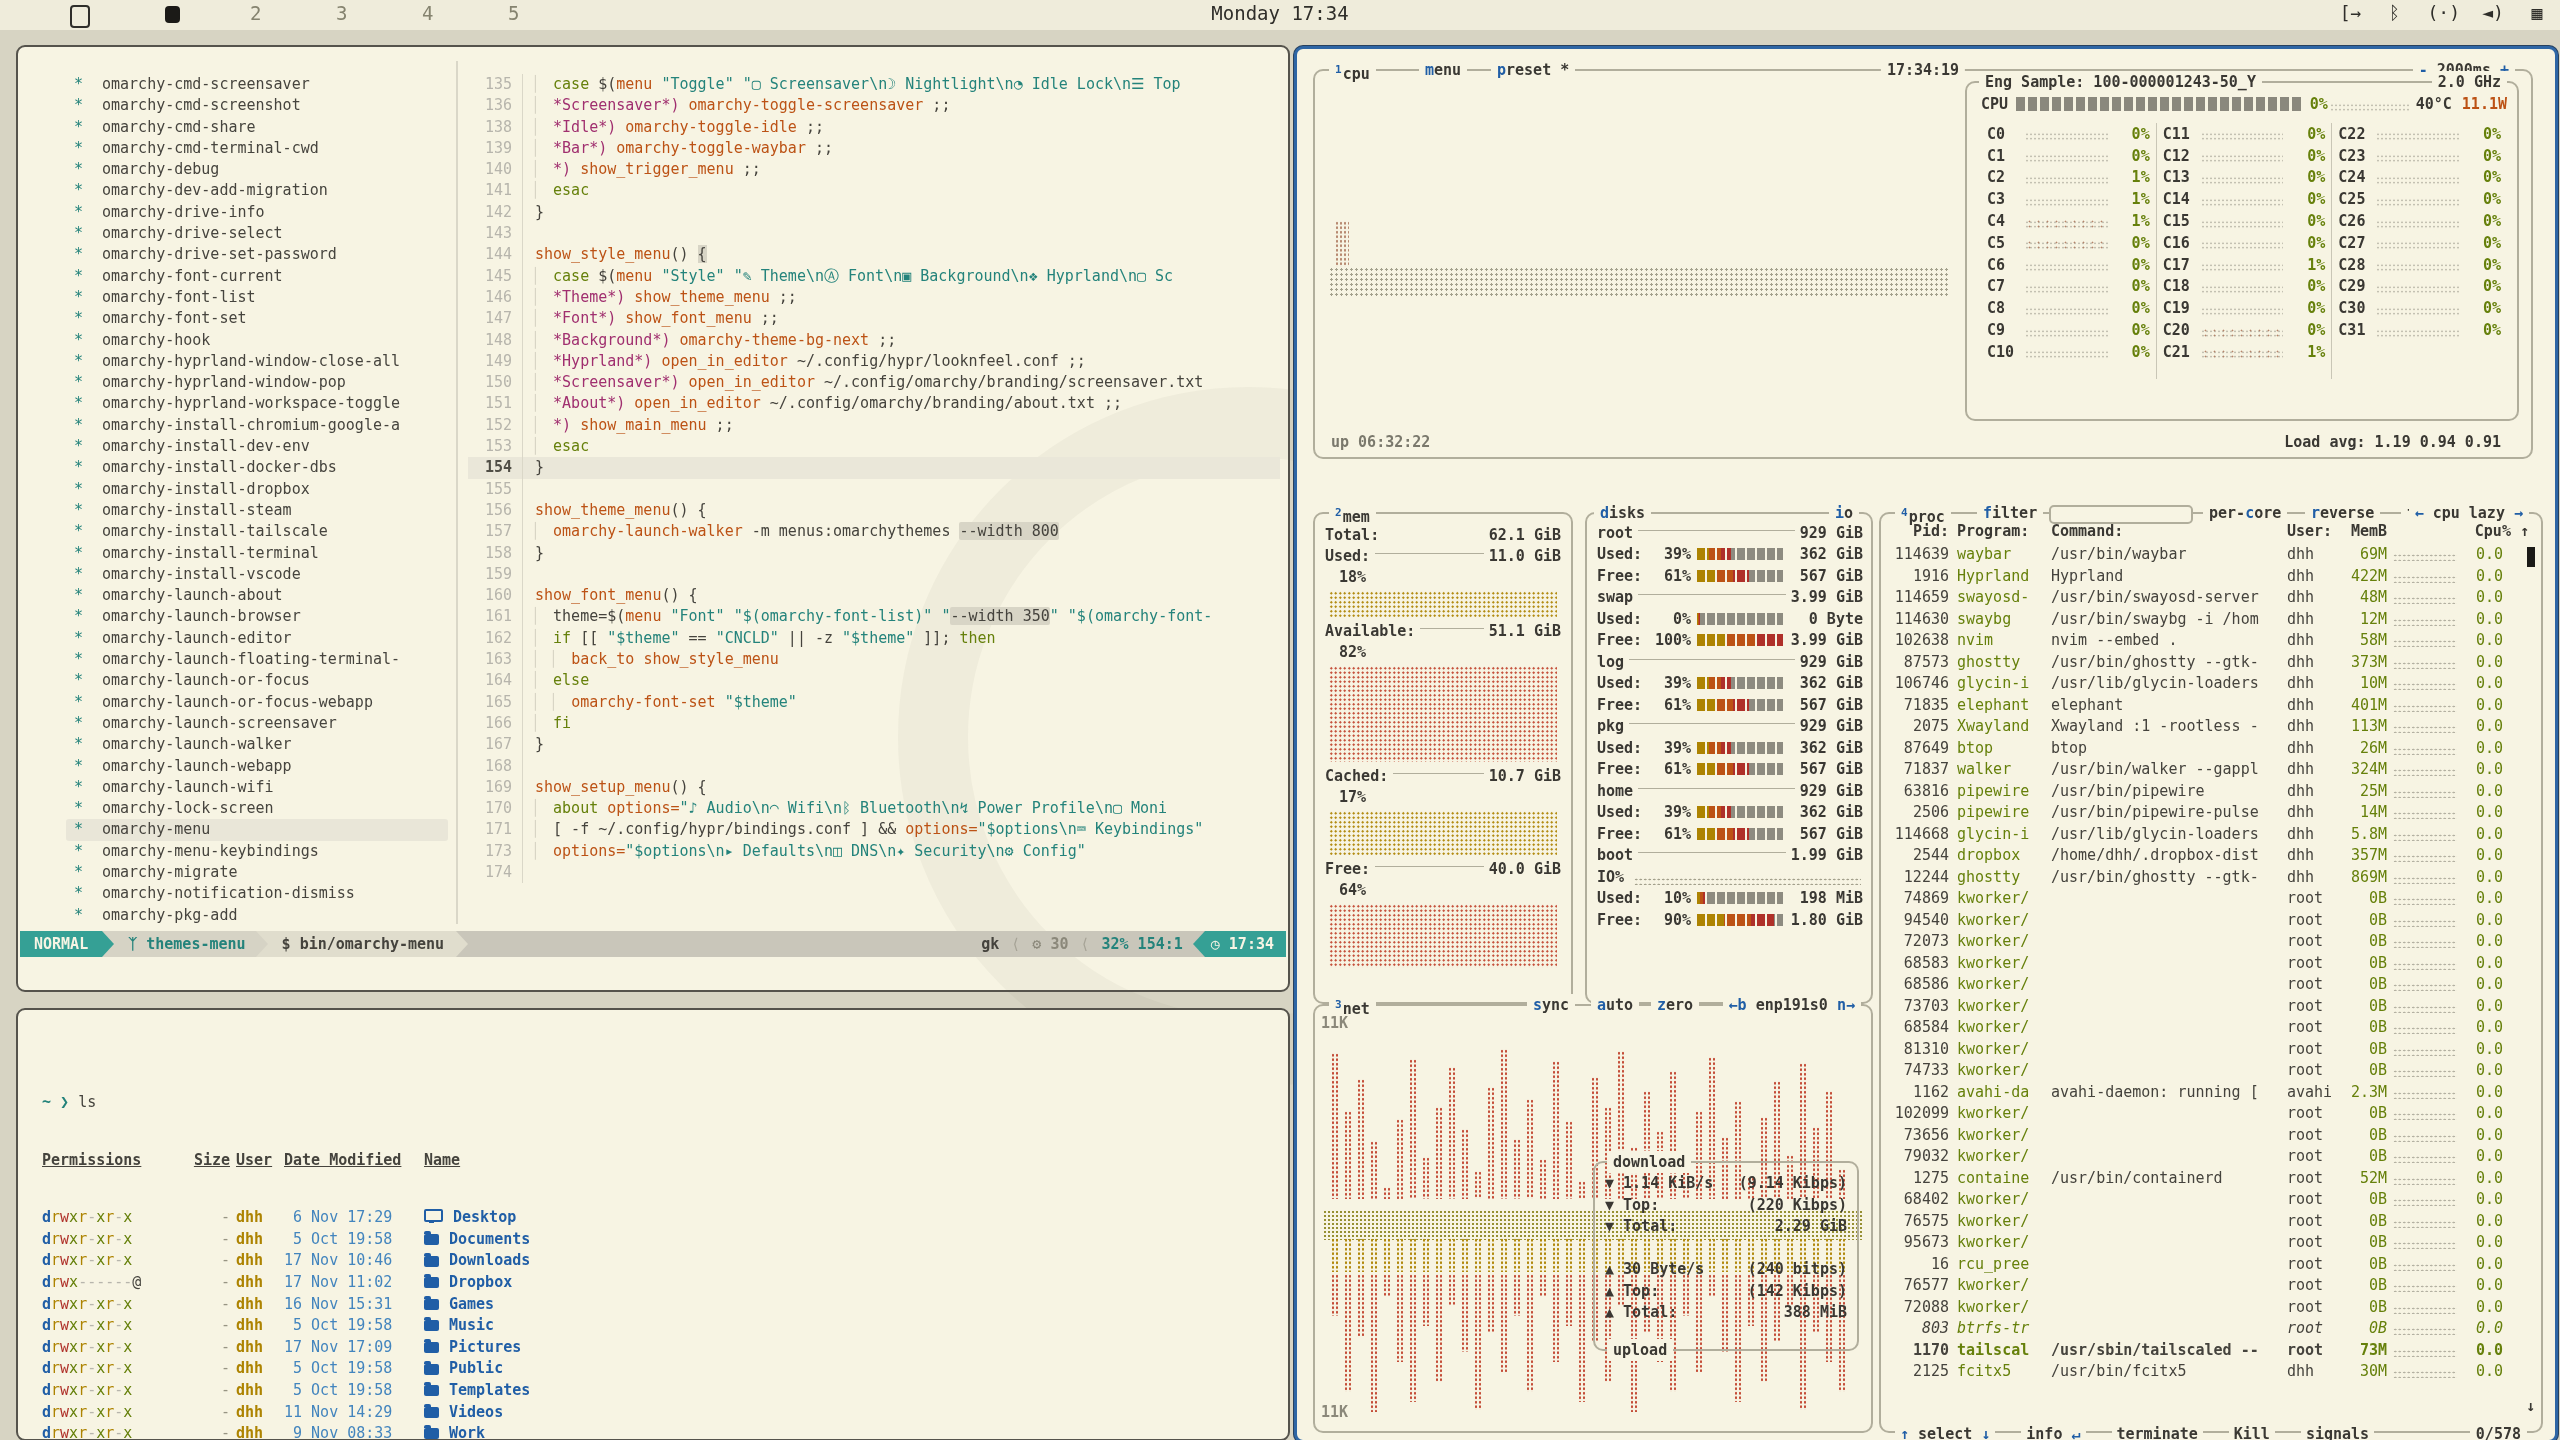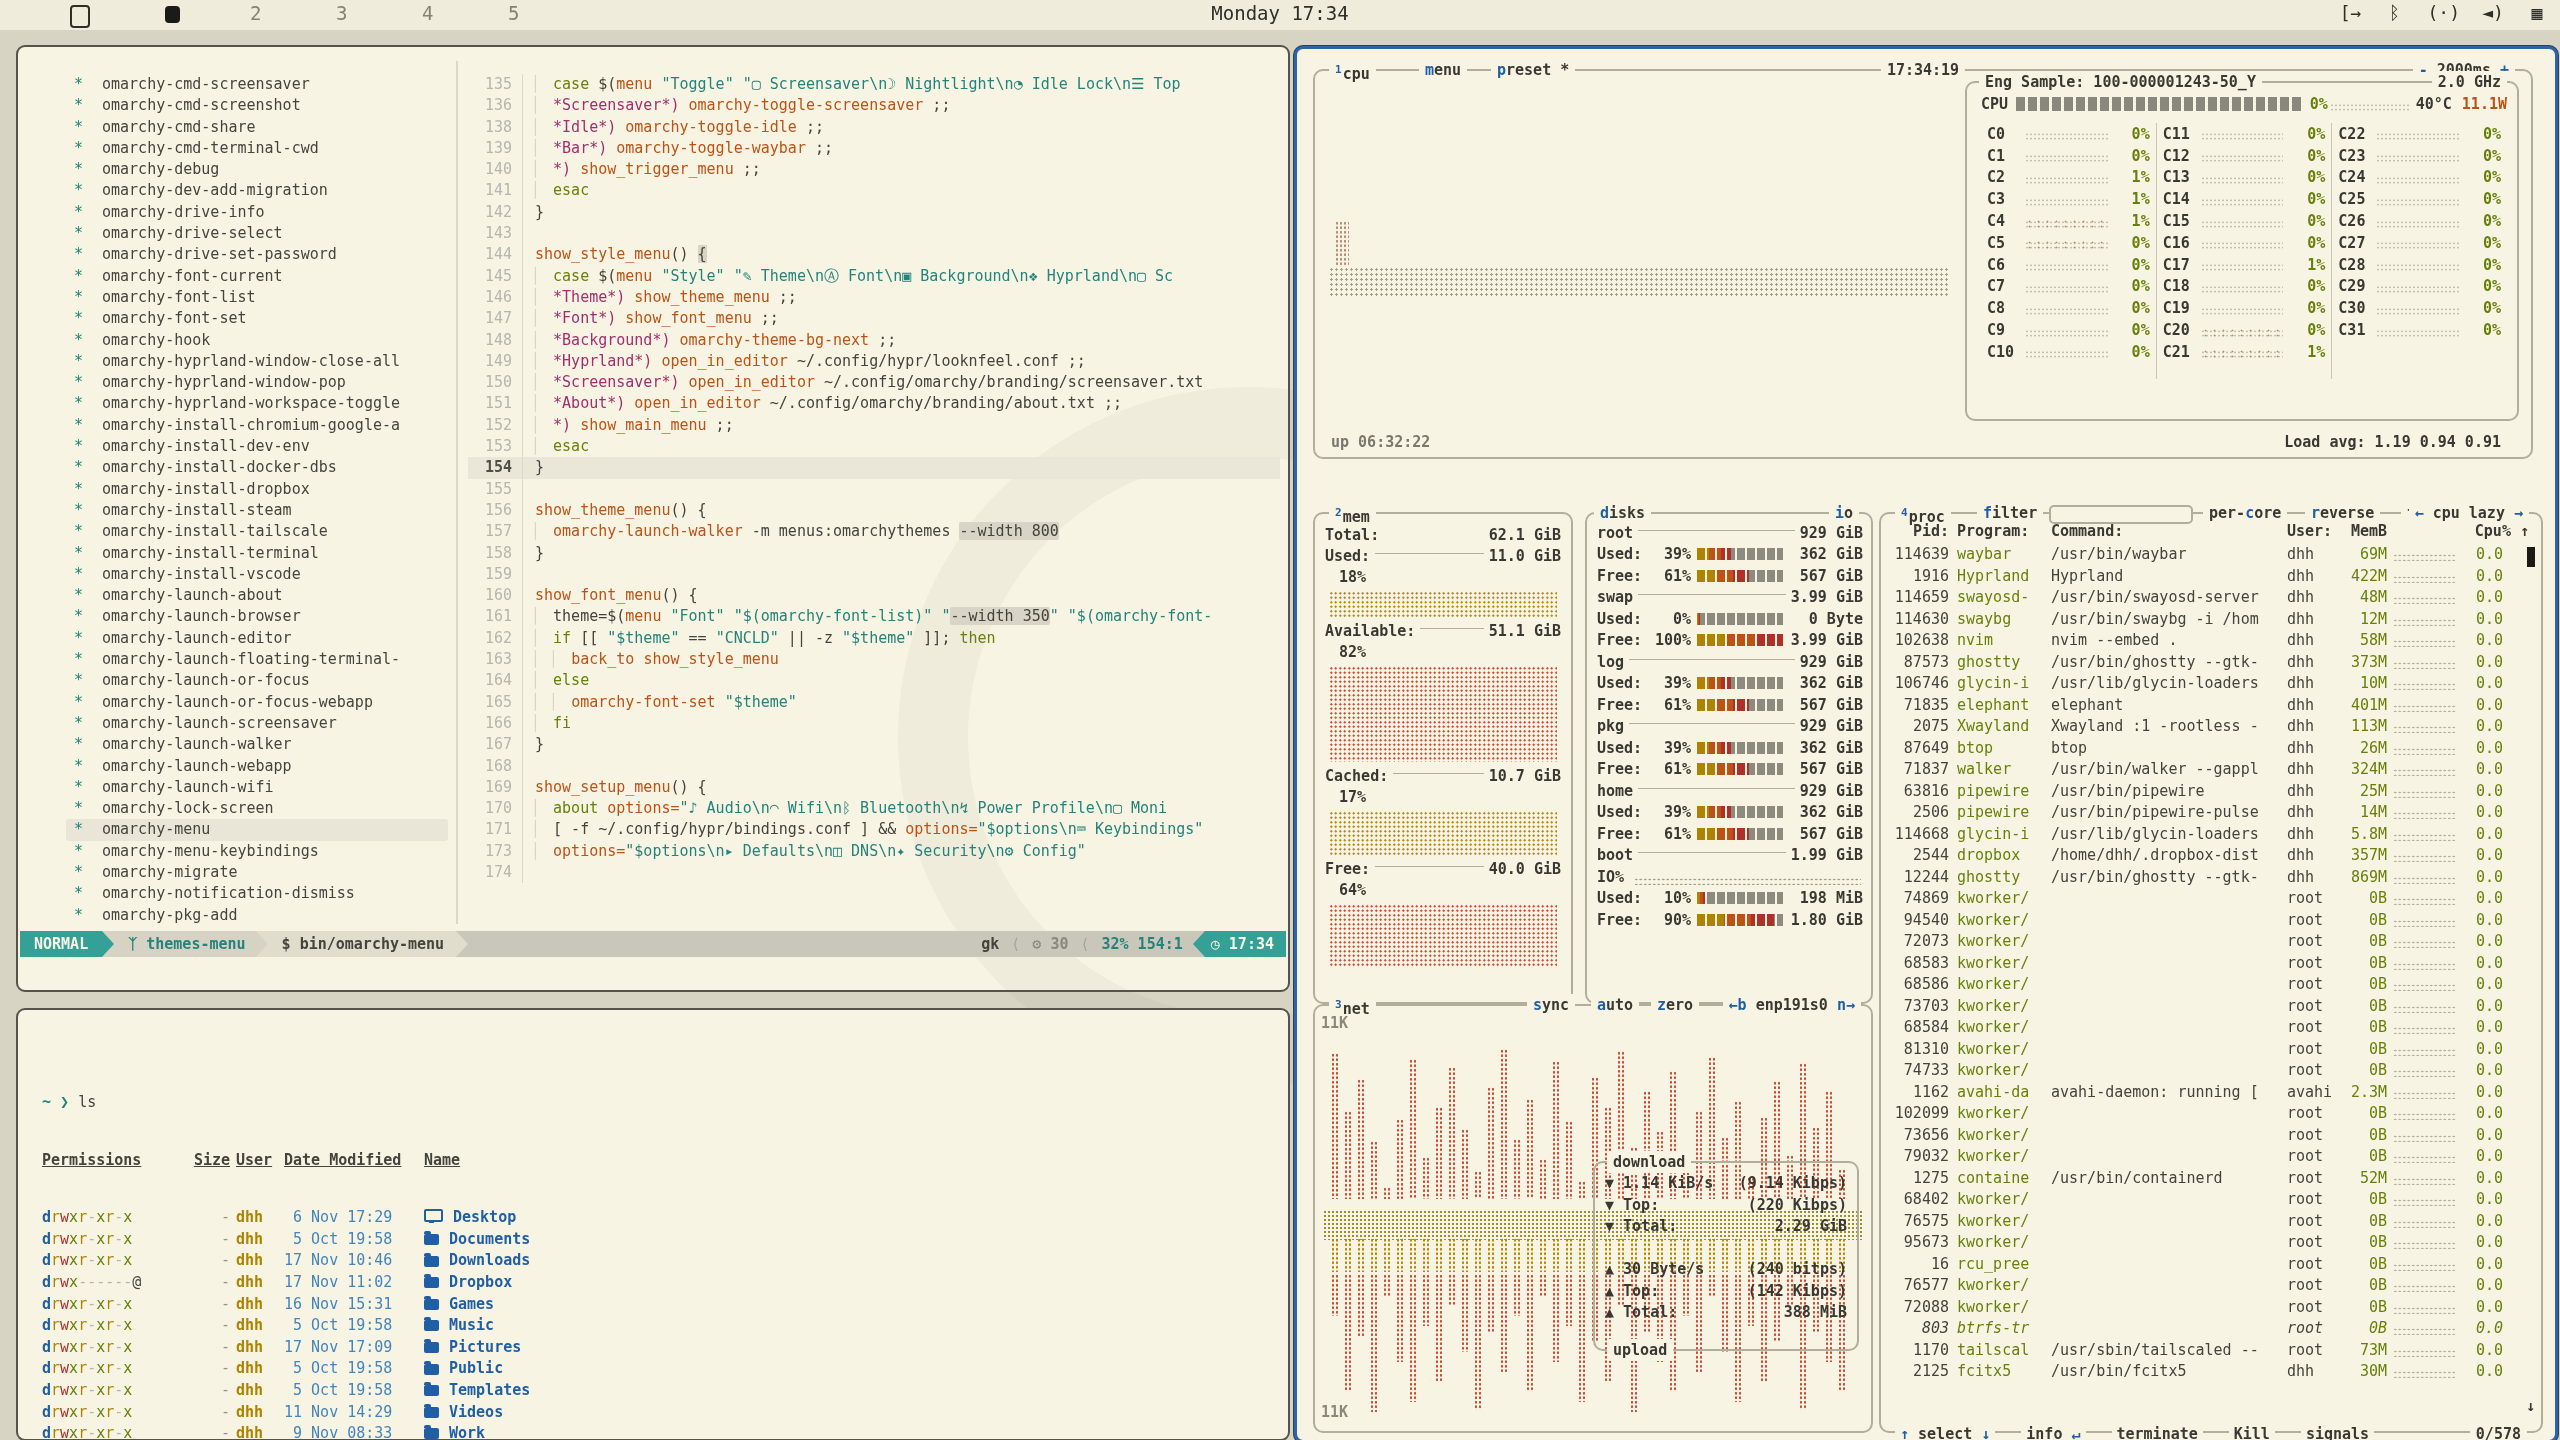--- a/index.html
+++ b/index.html
@@ -729,21 +729,21 @@
           <div class="prow" style="position: relative;"><span class="ppid">73656</span><span class="pprog">kworker/</span><span class="pcmd"></span><span class="puser">root</span><span class="pmem">0B</span><span class="pdots"></span><span class="pcpu">0.0</span></div>
           <div class="prow" style="position: relative;"><span class="ppid">79032</span><span class="pprog">kworker/</span><span class="pcmd"></span><span class="puser">root</span><span class="pmem">0B</span><span class="pdots"></span><span class="pcpu">0.0</span></div>
           <div class="prow" style="position: relative;"><span class="ppid">1275</span><span class="pprog">containe</span><span class="pcmd">/usr/bin/containerd</span><span class="puser">root</span><span class="pmem">52M</span><span class="pdots"></span><span class="pcpu">0.0</span></div>
           <div class="prow" style="position: relative;"><span class="ppid">68402</span><span class="pprog">kworker/</span><span class="pcmd"></span><span class="puser">root</span><span class="pmem">0B</span><span class="pdots"></span><span class="pcpu">0.0</span></div>
           <div class="prow" style="position: relative;"><span class="ppid">76575</span><span class="pprog">kworker/</span><span class="pcmd"></span><span class="puser">root</span><span class="pmem">0B</span><span class="pdots"></span><span class="pcpu">0.0</span></div>
           <div class="prow" style="position: relative;"><span class="ppid">95673</span><span class="pprog">kworker/</span><span class="pcmd"></span><span class="puser">root</span><span class="pmem">0B</span><span class="pdots"></span><span class="pcpu">0.0</span></div>
           <div class="prow" style="position: relative;"><span class="ppid">16</span><span class="pprog">rcu_pree</span><span class="pcmd"></span><span class="puser">root</span><span class="pmem">0B</span><span class="pdots"></span><span class="pcpu">0.0</span></div>
           <div class="prow" style="position: relative;"><span class="ppid">76577</span><span class="pprog">kworker/</span><span class="pcmd"></span><span class="puser">root</span><span class="pmem">0B</span><span class="pdots"></span><span class="pcpu">0.0</span></div>
           <div class="prow" style="position: relative;"><span class="ppid">72088</span><span class="pprog">kworker/</span><span class="pcmd"></span><span class="puser">root</span><span class="pmem">0B</span><span class="pdots"></span><span class="pcpu">0.0</span></div>
           <div class="prow" style="position: relative; font-style: italic;"><span class="ppid">803</span><span class="pprog">btrfs-tr</span><span class="pcmd"></span><span class="puser">root</span><span class="pmem">0B</span><span class="pdots"></span><span class="pcpu">0.0</span></div>
-          <div class="prow" style="position: relative;"><span class="ppid">1170</span><span class="pprog">tailscal</span><span class="pcmd">/usr/sbin/tailscaled --</span><span class="puser">root</span><span class="pmem">73M</span><span class="pdots"></span><span class="pcpu">0.0</span></div>
+          <div class="prow" style="position: relative; font-weight: bold;"><span class="ppid">1170</span><span class="pprog">tailscal</span><span class="pcmd">/usr/sbin/tailscaled --</span><span class="puser">root</span><span class="pmem">73M</span><span class="pdots"></span><span class="pcpu">0.0</span></div>
           <div class="prow" style="position: relative;"><span class="ppid">2125</span><span class="pprog">fcitx5</span><span class="pcmd">/usr/bin/fcitx5</span><span class="puser">dhh</span><span class="pmem">30M</span><span class="pdots"></span><span class="pcpu">0.0</span></div>
         </div>
       <div class="scrolldown">↓</div>
       <div class="pfooter">
         <span class="fitem" id="pf0"><span class="hk">↑ </span><span>select</span><span class="hk"> ↓</span></span>
         <span class="fitem" id="pf1"><span>info</span><span class="hk"> ↵</span></span>
         <span class="fitem" id="pf2"><span>terminate</span></span>
         <span class="fitem" id="pf3"><span>Kill</span></span>
         <span class="fitem" id="pf4"><span>signals</span></span>
         <span class="cnt">0/578</span>

